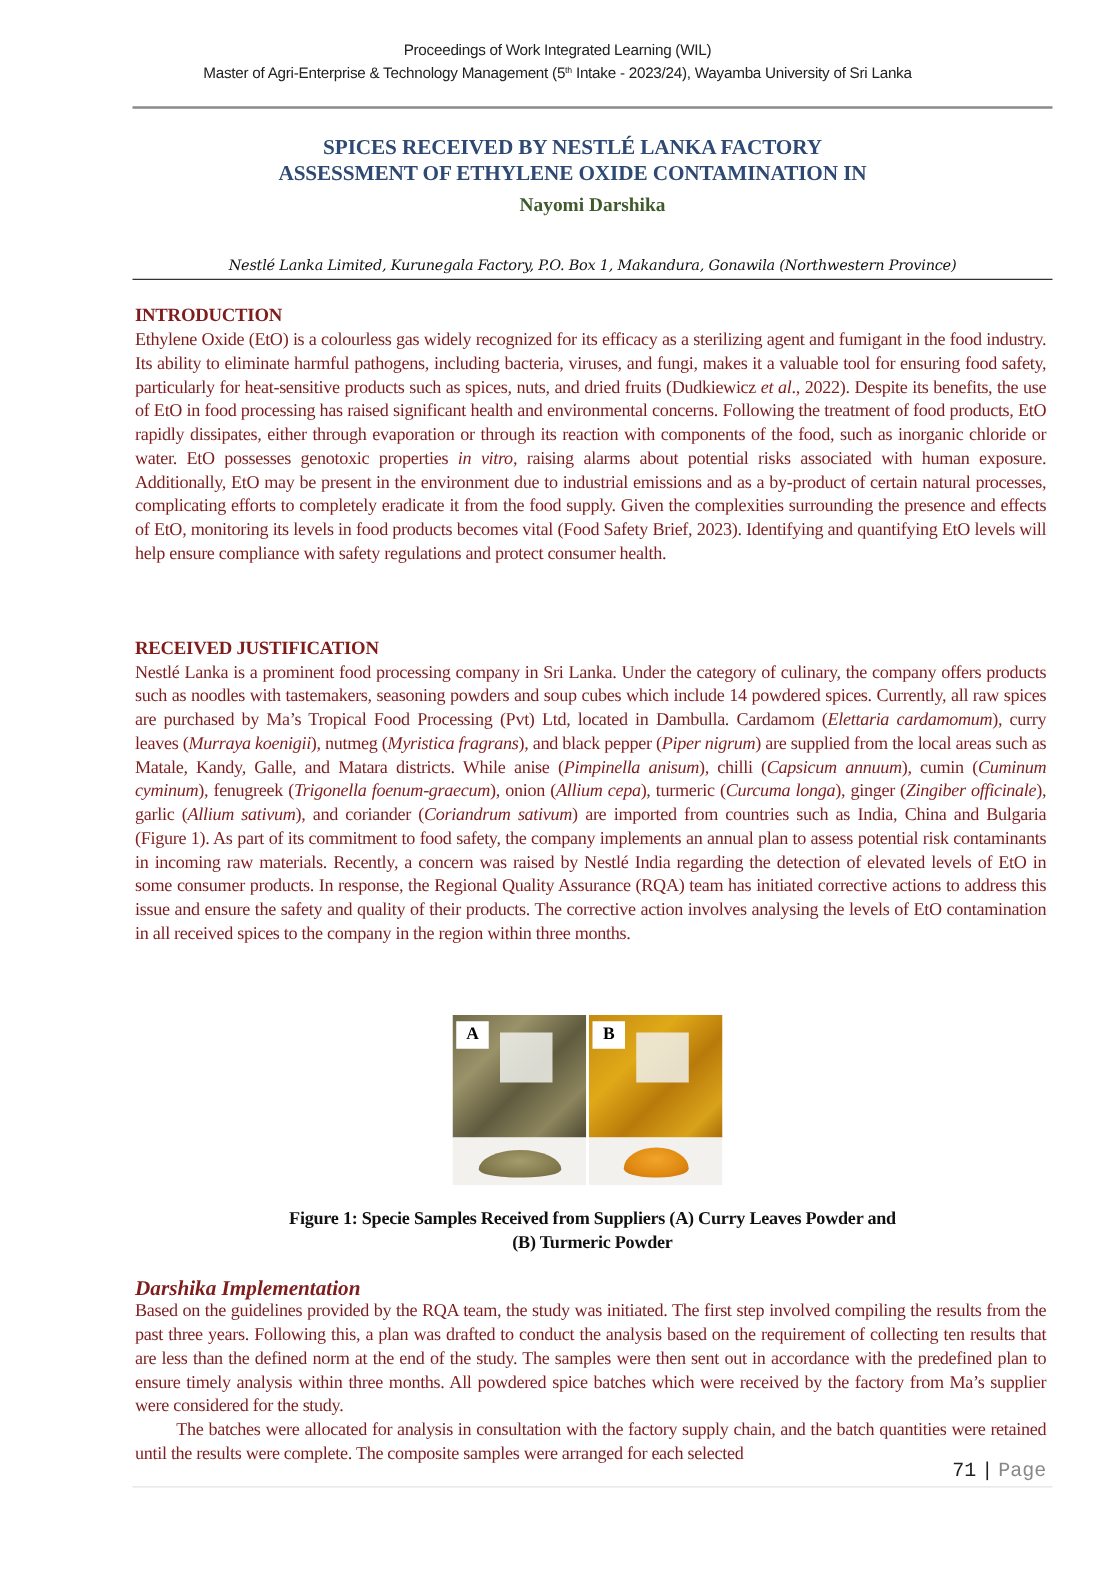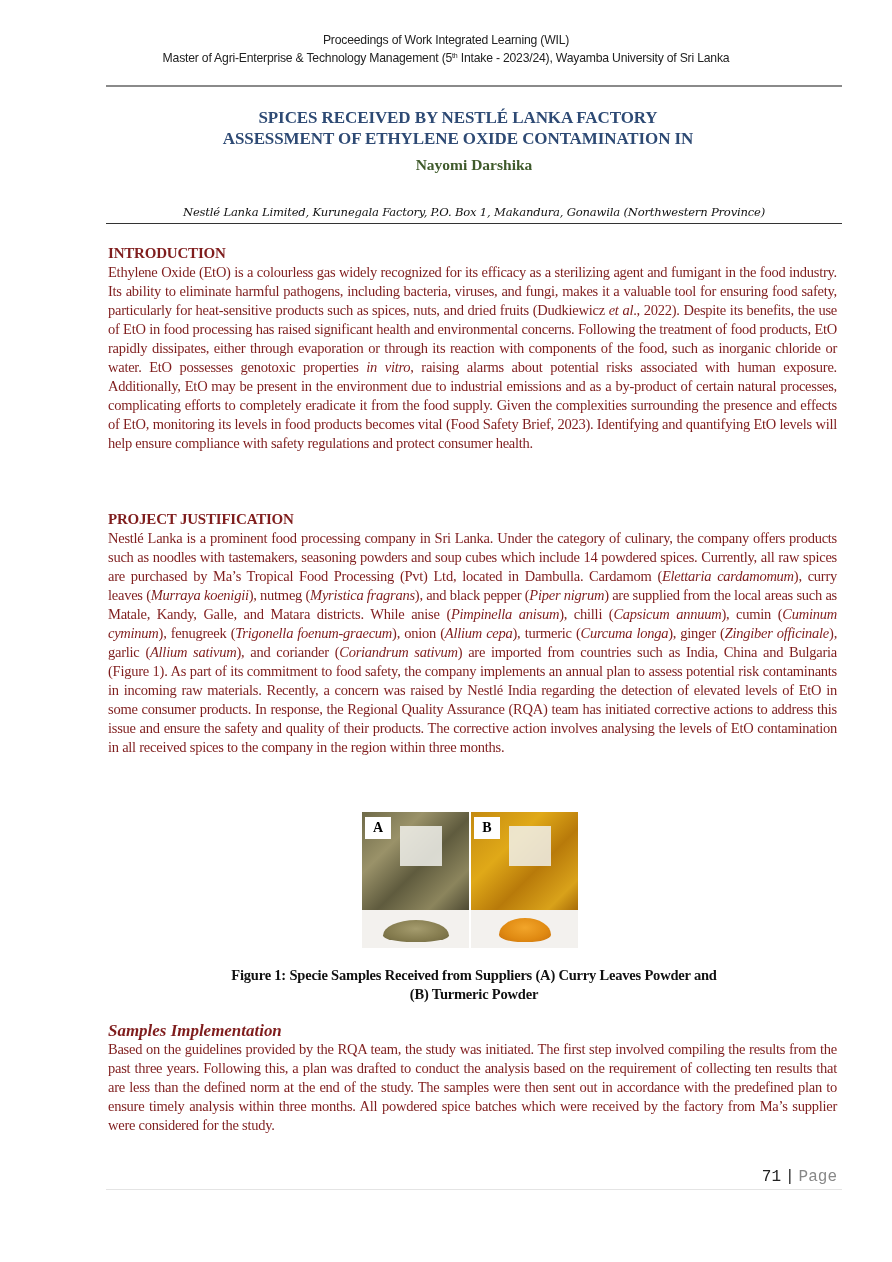--- a/index.html
+++ b/index.html
@@ -71,21 +71,21 @@
   <div class="author">Nayomi Darshika</div>
   <div class="affiliation">Nestlé Lanka Limited, Kurunegala Factory, P.O. Box 1, Makandura, Gonawila (Northwestern Province)</div>
   <div class="affil-rule"></div>
 
   <div class="body-text intro">
     <h2 class="section-heading">INTRODUCTION</h2>
     <p class="para"><span>Ethylene Oxide (EtO) is a colourless gas widely recognized for its efficacy as a sterilizing agent and fumigant in the food industry. Its ability to eliminate harmful pathogens, including bacteria, viruses, and fungi, makes it a valuable tool for ensuring food safety, particularly for heat-sensitive products such as spices, nuts, and dried fruits (Dudkiewicz </span><i>et al</i><span>., 2022). Despite its benefits, the use of EtO in food processing has raised significant health and environmental concerns. Following the treatment of food products, EtO rapidly dissipates, either through evaporation or through its reaction with components of the food, such as inorganic chloride or water. EtO possesses genotoxic properties </span><i>in vitro</i><span>, raising alarms about potential risks associated with human exposure. Additionally, EtO may be present in the environment due to industrial emissions and as a by-product of certain natural processes, complicating efforts to completely eradicate it from the food supply. Given the complexities surrounding the presence and effects of EtO, monitoring its levels in food products becomes vital (Food Safety Brief, 2023). Identifying and quantifying EtO levels will help ensure compliance with safety regulations and protect consumer health.</span></p>
   </div>
 
   <div class="body-text justif">
-    <h2 class="section-heading">PROJECT JUSTIFICATION</h2>
+    <h2 class="section-heading">RECEIVED JUSTIFICATION</h2>
     <p class="para" id="justif-para"><span>Nestlé Lanka is a prominent food processing company in Sri Lanka. Under the category of culinary, the company offers products such as noodles with tastemakers, seasoning powders and soup cubes which include 14 powdered spices. Currently, all raw spices are purchased by Ma’s Tropical Food Processing (Pvt) Ltd, located in Dambulla. Cardamom (</span><i>Elettaria cardamomum</i><span>), curry leaves (</span><i>Murraya koenigii</i><span>), nutmeg (</span><i>Myristica fragrans</i><span>), and black pepper (</span><i>Piper nigrum</i><span>) are supplied from the local areas such as Matale, Kandy, Galle, and Matara districts. While anise (</span><i>Pimpinella anisum</i><span>), chilli (</span><i>Capsicum annuum</i><span>), cumin (</span><i>Cuminum cyminum</i><span>), fenugreek (</span><i>Trigonella foenum-graecum</i><span>), onion (</span><i>Allium cepa</i><span>), turmeric (</span><i>Curcuma longa</i><span>), ginger (</span><i>Zingiber officinale</i><span>), garlic (</span><i>Allium sativum</i><span>), and coriander (</span><i>Coriandrum sativum</i><span>) are imported from countries such as India, China and Bulgaria (Figure 1).  As part of its commitment to food safety, the company implements an annual plan to assess potential risk contaminants in incoming raw materials. Recently, a concern was raised by Nestlé India regarding the detection of elevated levels of EtO in some consumer products. In response, the Regional Quality Assurance (RQA) team has initiated corrective actions to address this issue and ensure the safety and quality of their products. The corrective action involves analysing the levels of EtO contamination in all received spices to the company in the region within three months.</span></p>
   </div>
 
   <div class="figure">
     <div class="photo photo-a" title="curry leaves powder sample">
       <div class="bag"></div>
       <div class="bag-label"></div>
       <div class="table"></div>
       <div class="pile"></div>
       <div class="photo-letter">A</div>
@@ -98,20 +98,21 @@
       <div class="photo-letter">B</div>
     </div>
   </div>
 
   <div class="figure-caption">
     <div>Figure 1: Specie Samples Received from Suppliers (A) Curry Leaves Powder and</div>
     <div>(B) Turmeric Powder</div>
   </div>
 
   <div class="body-text impl">
-    <h3 class="sub-heading">Samples Implementation</h3>
+    <h3 class="sub-heading">Darshika Implementation</h3>
     <p class="para">Based on the guidelines provided by the RQA team, the study was initiated. The first step involved compiling the results from the past three years. Following this, a plan was drafted to conduct the analysis based on the requirement of collecting ten results that are less than the defined norm at the end of the study. The samples were then sent out in accordance with the predefined plan to ensure timely analysis within three months. All powdered spice batches which were received by the factory from Ma’s supplier were considered for the study.</p>
+    <p class="para indent">The batches were allocated for analysis in consultation with the factory supply chain, and the batch quantities were retained until the results were complete. The composite samples were arranged for each selected</p>
   </div>
 
   <div class="footer-rule"></div>
   <div class="page-footer"><span>71</span><span class="sep">|</span><span class="page-word">Page</span></div>
 
 </div>
 
 </body></html>

